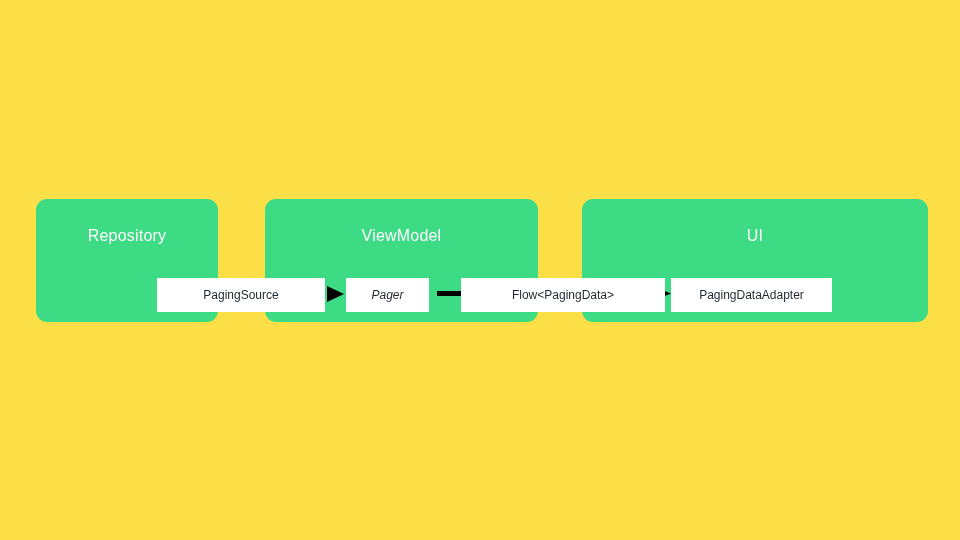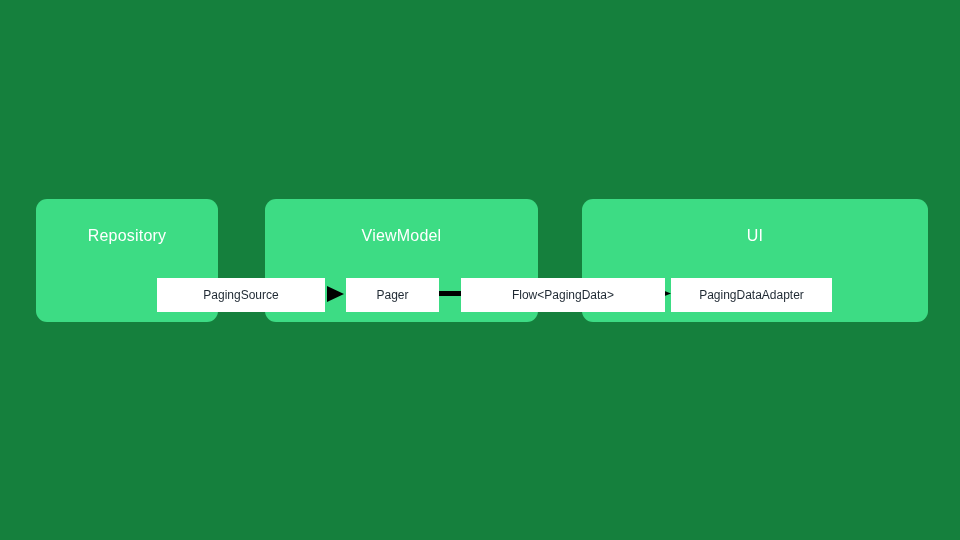--- a/index.html
+++ b/index.html
@@ -12,21 +12,21 @@
     height: 540px;
     background: #ffffff;
     font-family: "Liberation Sans", sans-serif;
     overflow: hidden;
   }
 
   #diagram-canvas {
     position: relative;
     width: 960px;
     height: 540px;
-    background: #15803d;
+    background: #fde047;
   }
 
   
   .layer-box {
     position: absolute;
     top: 199px;
     height: 123px;
     border-radius: 11px;
     background: #3ddc84;
     box-sizing: border-box;
@@ -58,21 +58,21 @@
     background: #ffffff;
     color: #1f2933;
     font-size: 12px;
     line-height: 34px;
     text-align: center;
     white-space: nowrap;
     box-sizing: border-box;
     font-family: "Liberation Sans", sans-serif;
   }
   .component-chip.paging-source  { left: 157px; width: 168px; }
-  .component-chip.pager          { left: 346px; width: 93px;  }
+  .component-chip.pager          { left: 346px; width: 83px; font-style: italic;  }
   .component-chip.flow           { left: 461px; width: 204px; text-align: center; }
   .component-chip.adapter        { left: 671px; width: 161px; }
 
   
   .connector {
     position: absolute;
     top: 283px;
     height: 22px;
   }
   .connector.c1 { left: 323px; width: 25px; }

